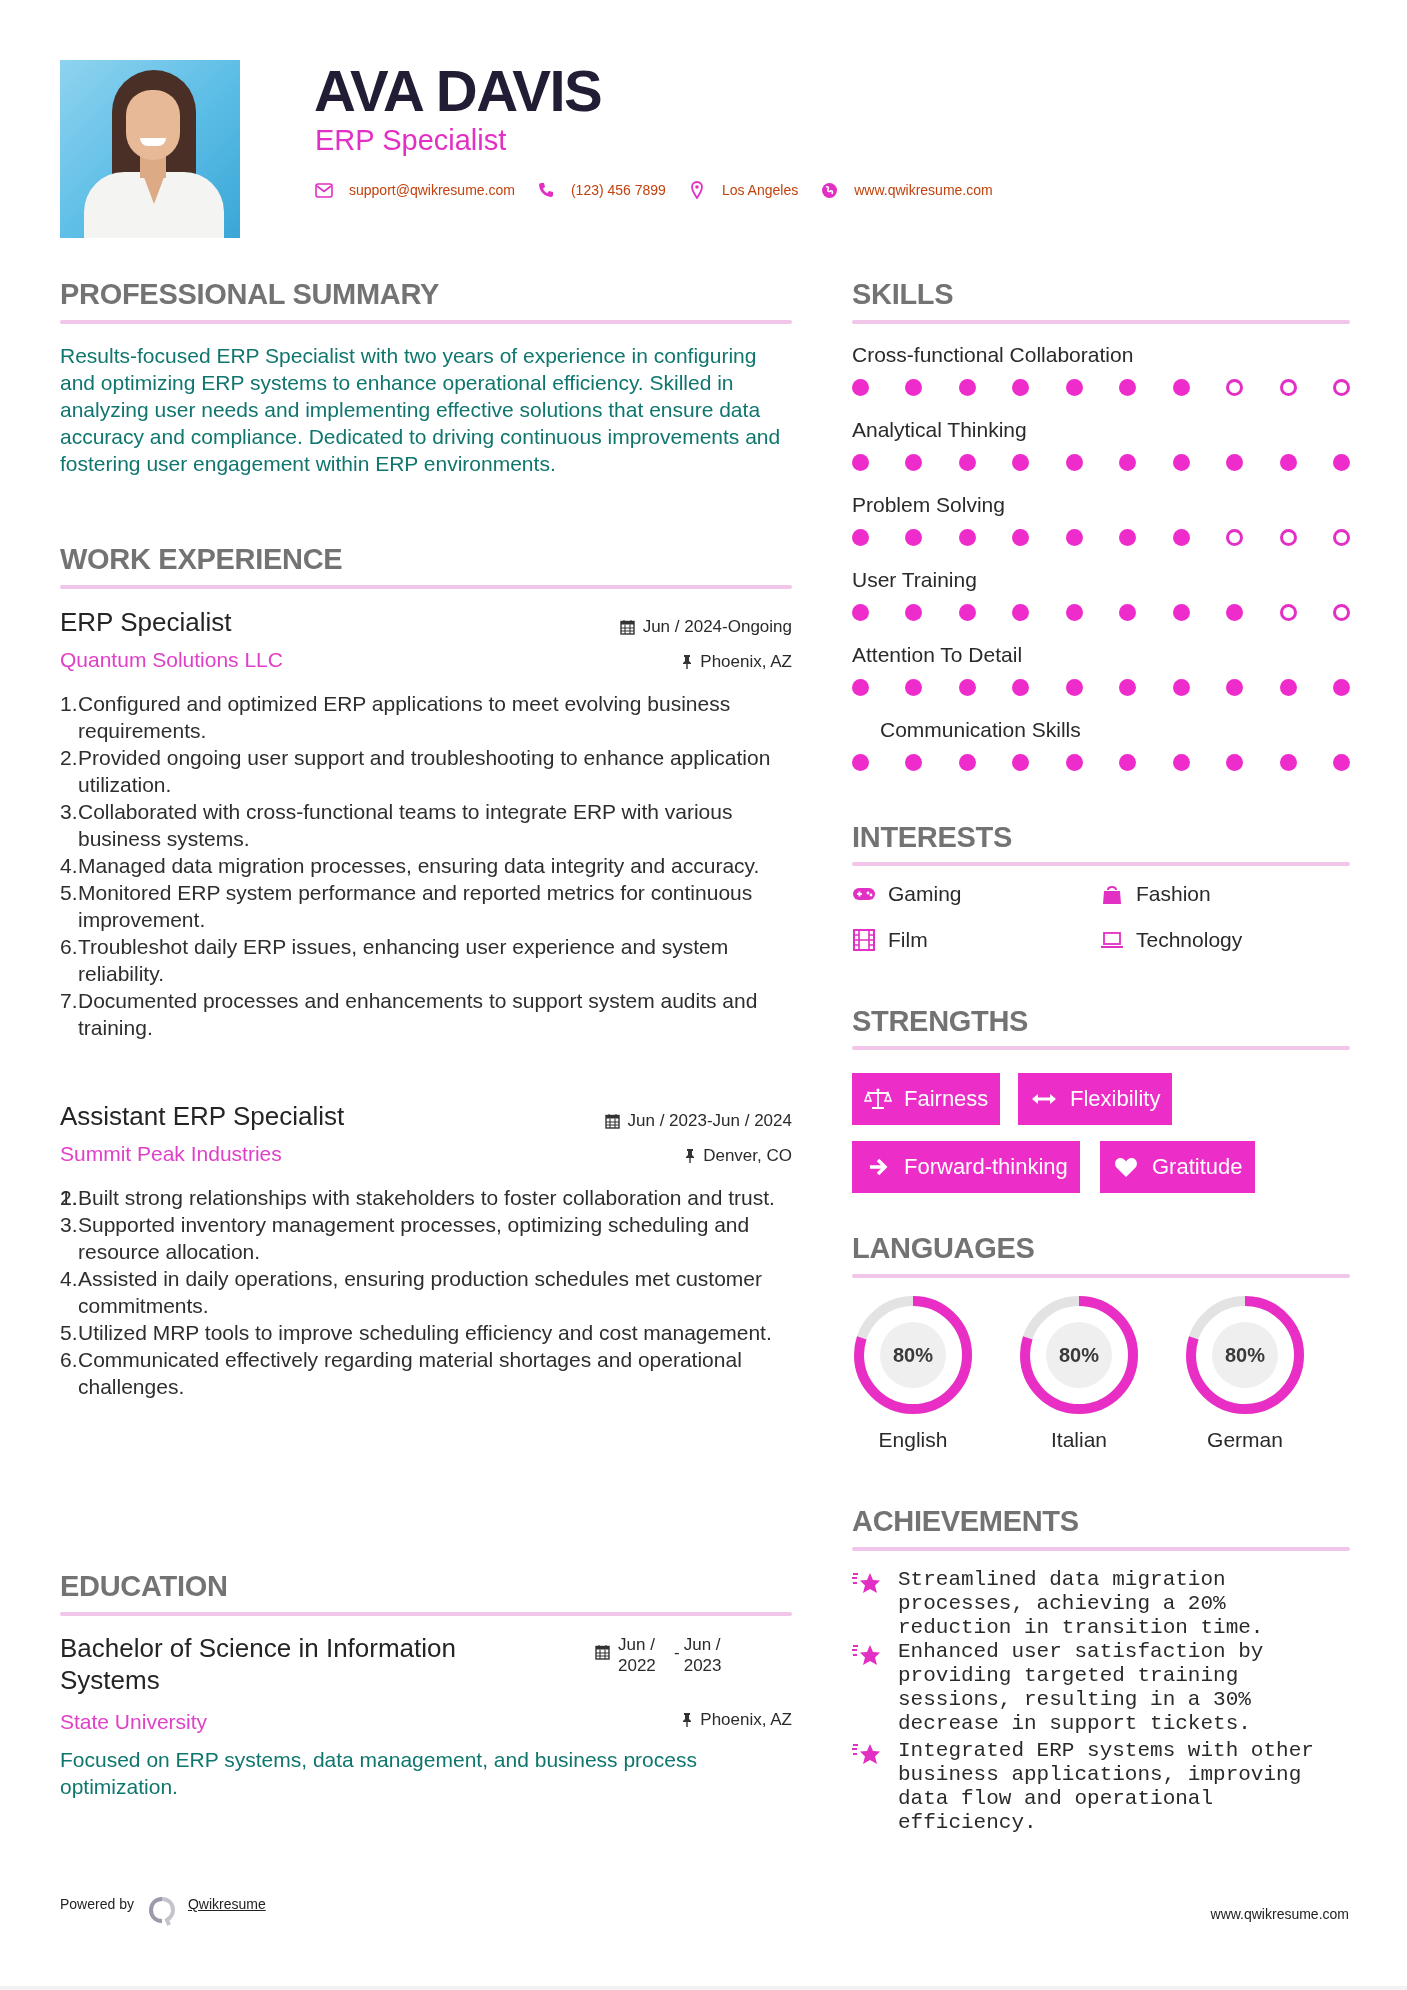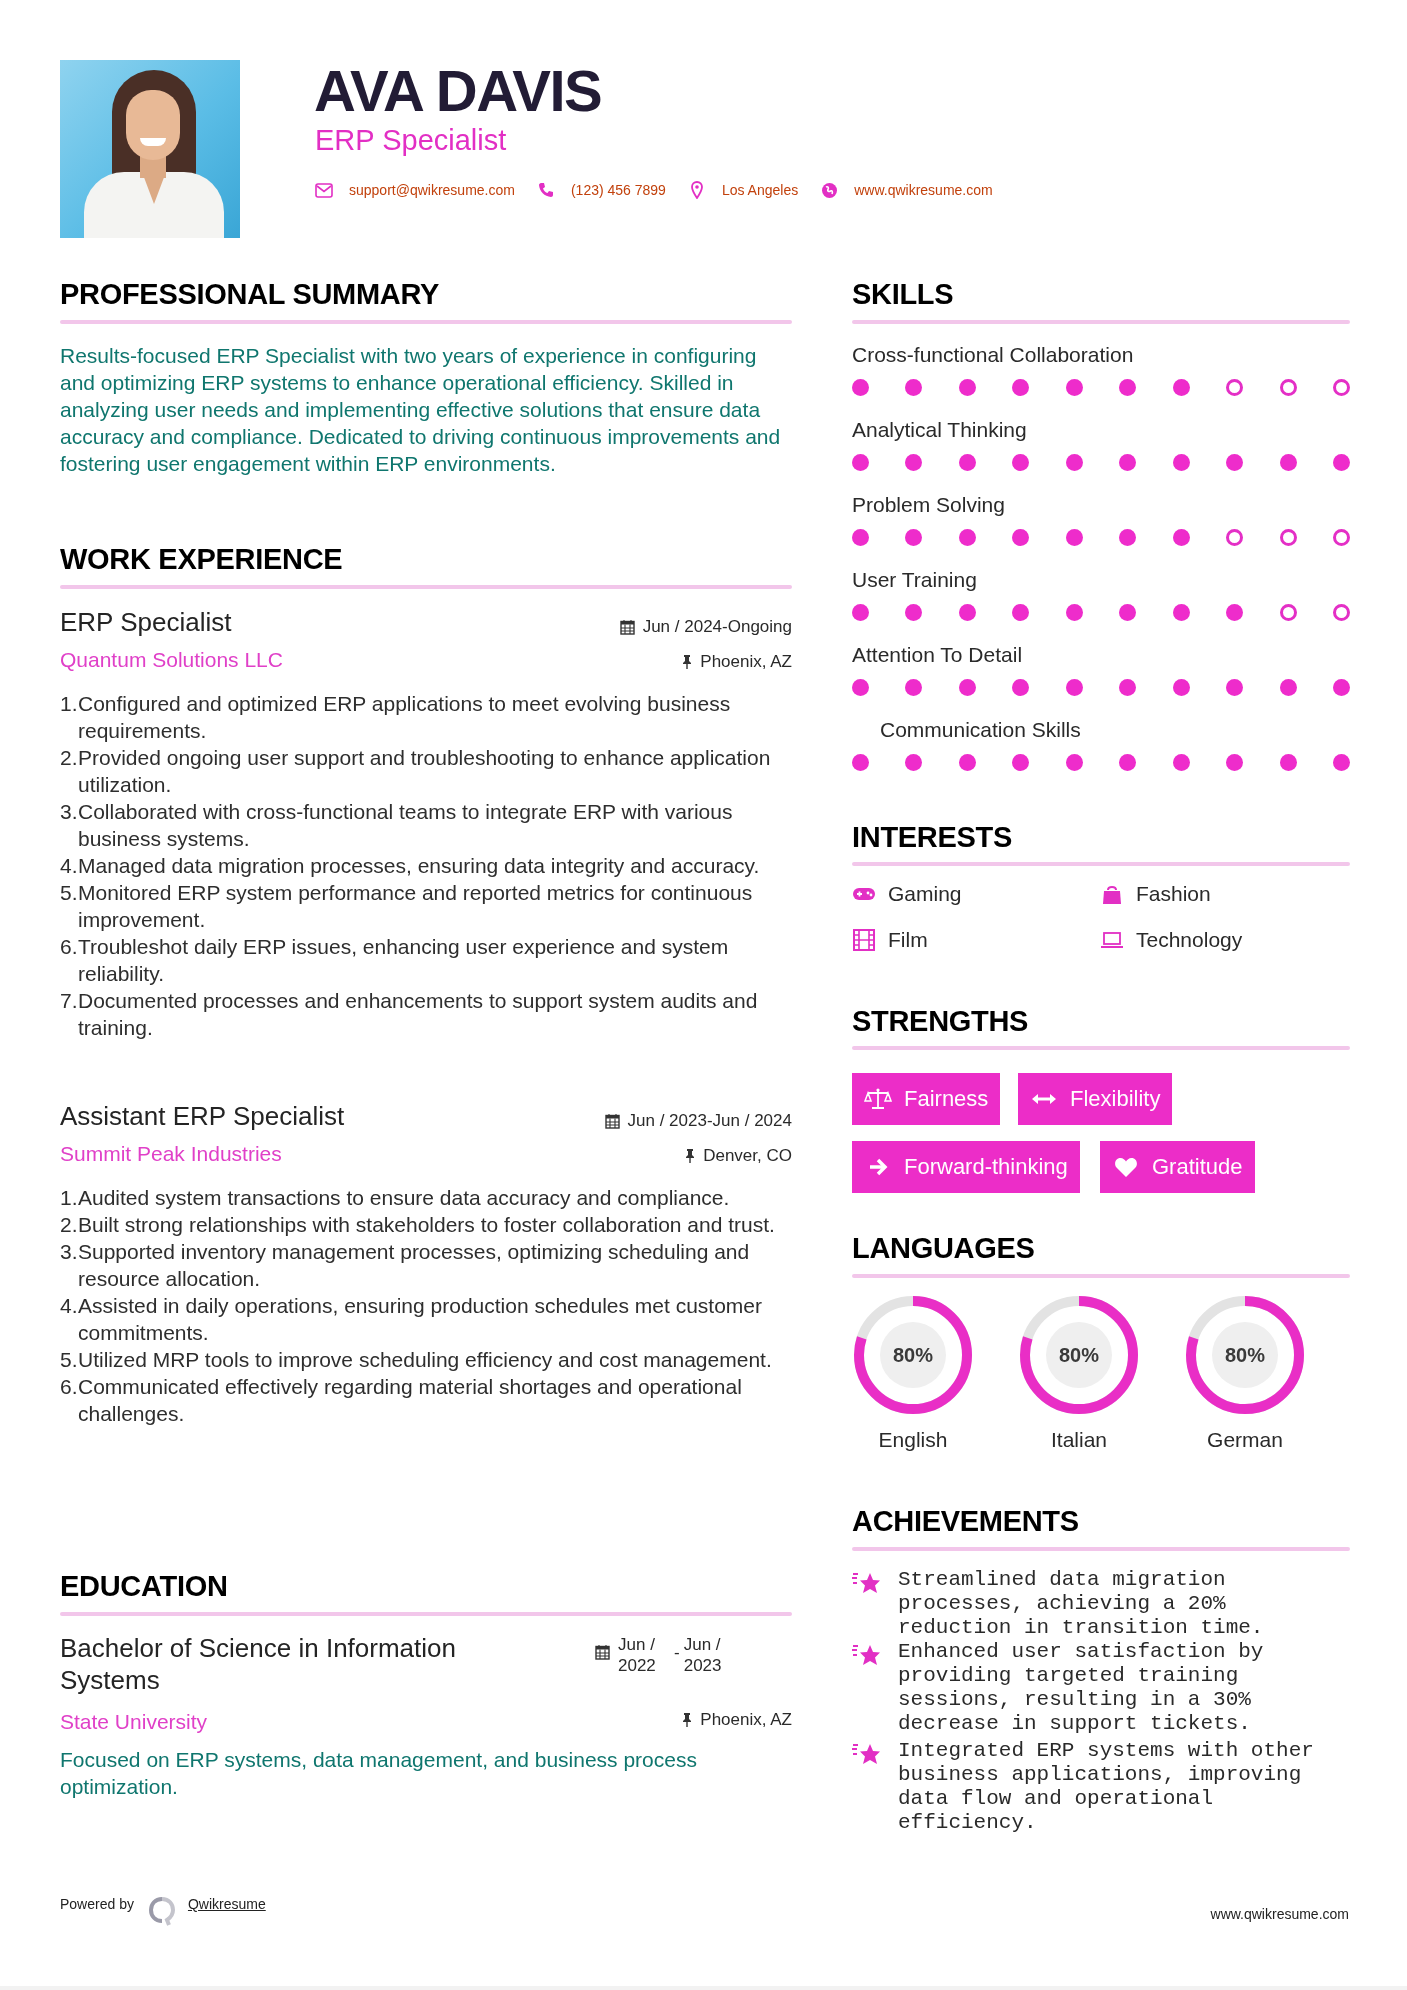--- a/index.html
+++ b/index.html
@@ -20,21 +20,21 @@
 
   .name { position: absolute; left: 314px; top: 58px; font-size: 58px; font-weight: 700; color: #221c35; letter-spacing: -1.5px; line-height: 66px; }
   .role { position: absolute; left: 315px; top: 122px; font-size: 29px; color: #e22fc4; line-height: 36px; }
   .contacts { position: absolute; left: 315px; top: 178px; display: flex; align-items: center; font-size: 14px; color: #c2410c; height: 24px; }
   .contact { display: flex; align-items: center; margin-right: 22px; }
   .contact .ic { width: 18px; height: 18px; margin-right: 16px; display: inline-flex; align-items: center; justify-content: center; }
 
   
   .col-left { position: absolute; left: 60px; top: 0; width: 732px; }
   .col-right { position: absolute; left: 852px; top: 0; width: 498px; }
-  .sec-title { position: absolute; font-size: 29px; font-weight: 700; color: #000000; letter-spacing: -0.3px; line-height: 34px; }
+  .sec-title { position: absolute; font-size: 29px; font-weight: 700; color: #737373; letter-spacing: -0.3px; line-height: 34px; }
   .sec-rule { position: absolute; height: 4px; background: #f2c6ea; border-radius: 2px; }
 
   .body-text { position: absolute; font-size: 21px; line-height: 27px; color: #0f766e; }
 
   .job-title { position: absolute; font-size: 26px; color: #242424; line-height: 32px; }
   .company { position: absolute; font-size: 21px; color: #e040c8; line-height: 26px; }
   .meta { position: absolute; right: 0; font-size: 17px; color: #2a2a2a; display: flex; align-items: center; line-height: 22px; }
   .meta .ic { margin-right: 8px; display: inline-flex; }
   ol.bullets { position: absolute; font-size: 21px; line-height: 27px; color: #2e2e2e; padding-left: 18px; list-style: none; }
   ol.bullets li { position: relative; padding-left: 0; }
@@ -183,21 +183,21 @@
       <div class="company" style="left:0; top:1141px;">Summit Peak Industries</div>
       <div class="meta" style="top:1145px;">
         <span class="ic">
           <svg width="10" height="16" viewBox="0 0 10 16">
               <path d="M2 1 H8 V3 H7 V7 L9 9 V10 H5.7 V15 H4.3 V10 H1 V9 L3 7 V3 H2 Z" fill="#333"></path>
             </svg>
         </span>
         <span>Denver, CO</span>
       </div>
       <ol class="bullets" style="left:0; top:1184px; width:732px;">
-        <li><span class="num">1.</span><span>Audited system transactions to ensure data accuracy and compliance.</span></li>
+        <li><span class="num">1.</span></li>
         <li><span class="num">2.</span><span>Built strong relationships with stakeholders to foster collaboration and trust.</span></li>
         <li><span class="num">3.</span><span>Supported inventory management processes, optimizing scheduling and resource allocation.</span></li>
         <li><span class="num">4.</span><span>Assisted in daily operations, ensuring production schedules met customer commitments.</span></li>
         <li><span class="num">5.</span><span>Utilized MRP tools to improve scheduling efficiency and cost management.</span></li>
         <li><span class="num">6.</span><span>Communicated effectively regarding material shortages and operational challenges.</span></li>
       </ol>
     </div>
 
     <div class="sec-title" style="left:0; top:1569px;">EDUCATION</div>
     <div class="sec-rule" style="left:0; top:1612px; width:732px;"></div>

